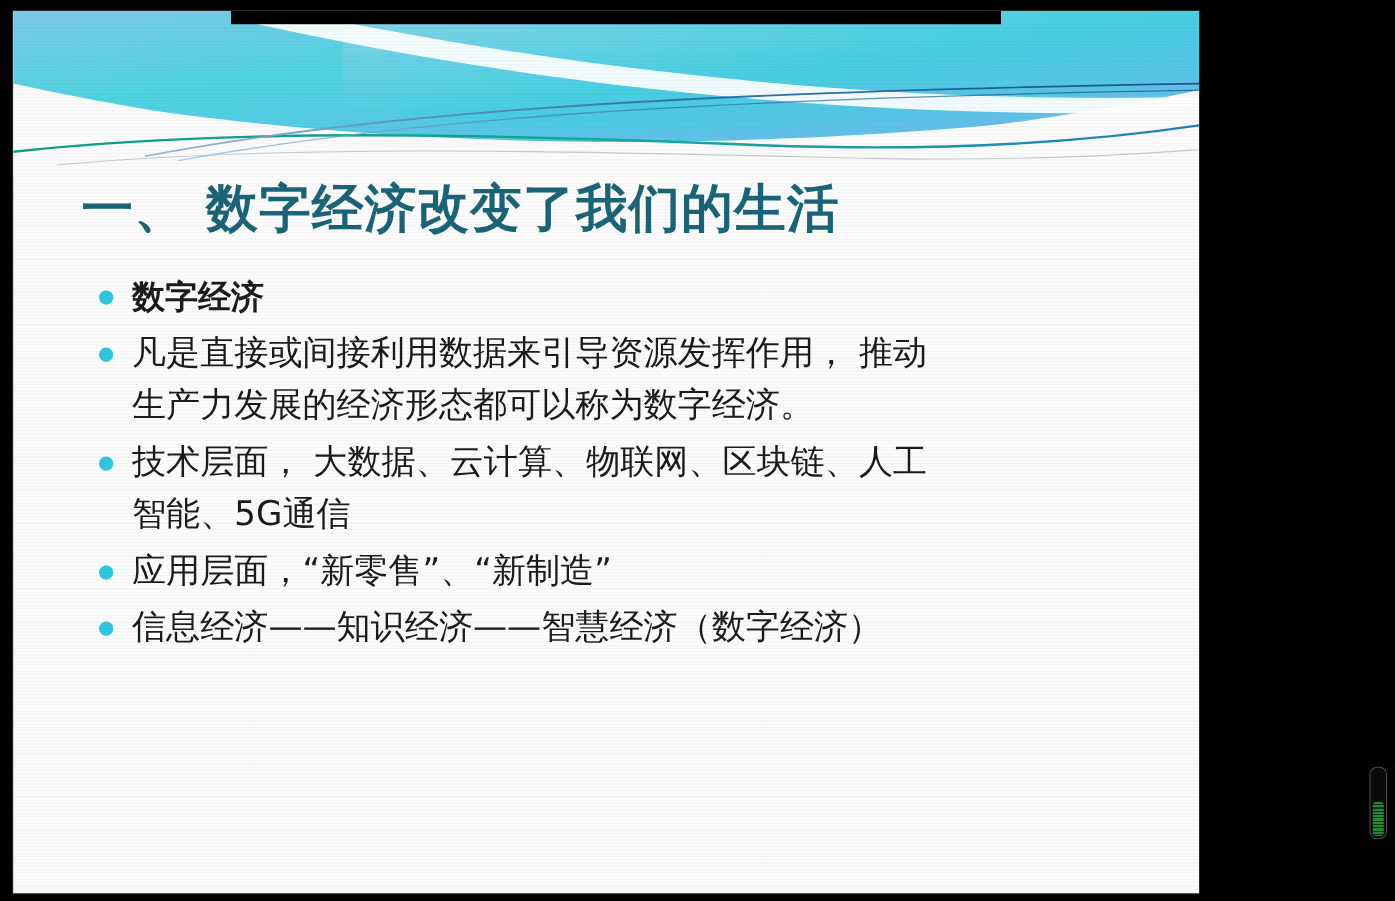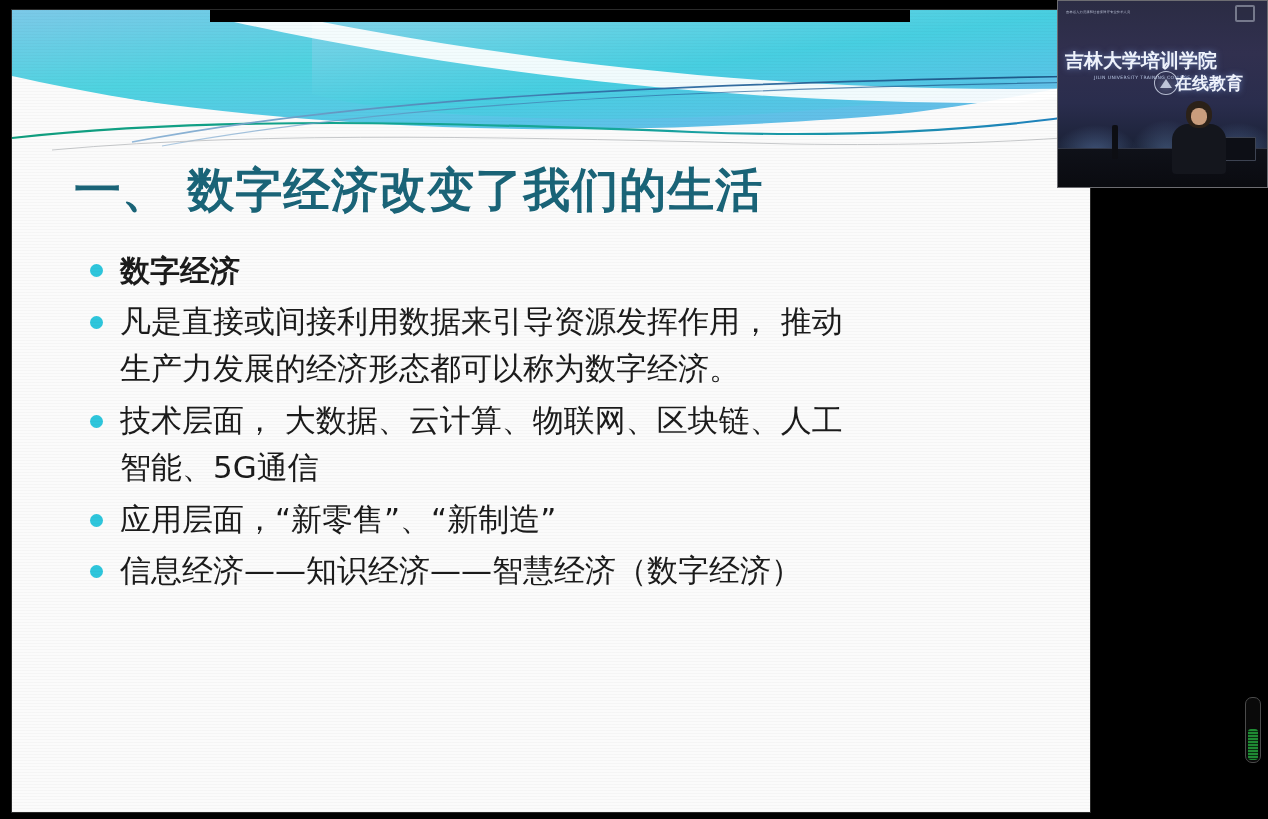--- a/index.html
+++ b/index.html
@@ -407,41 +407,18 @@
       <li class="bullet-row">
         <span class="bullet-dot"></span>
         <span class="bullet-text">信息经济——知识经济——智慧经济（数字经济）</span>
       </li>
 
     </ul>
 
     <div id="slide-texture"></div>
   </div>
 
-  <div id="webcam">
-    <div id="webcam-bg"></div>
-    <div id="webcam-skyline"></div>
-
-    <div id="webcam-tiny-text">吉林省人力资源和社会保障厅专业技术人员</div>
-
-    <div id="webcam-banner-title">吉林大学培训学院</div>
-    <div id="webcam-banner-pinyin">JILIN UNIVERSITY TRAINING COLLEGE</div>
-    <div id="webcam-emblem"></div>
-    <div id="webcam-banner-sub">在线教育</div>
-
-    <div id="webcam-desk"></div>
-    <div id="webcam-mic"></div>
-    <div id="webcam-laptop"></div>
-
-    <div id="webcam-speaker">
-      <div id="speaker-body"></div>
-      <div id="speaker-head"></div>
-      <div id="speaker-face"></div>
-    </div>
-
-    <div id="webcam-corner-mark"></div>
-  </div>
 
   <div id="audio-meter">
     <div id="audio-meter-fill"></div>
   </div>
 
 </div>
 
 </body></html>

